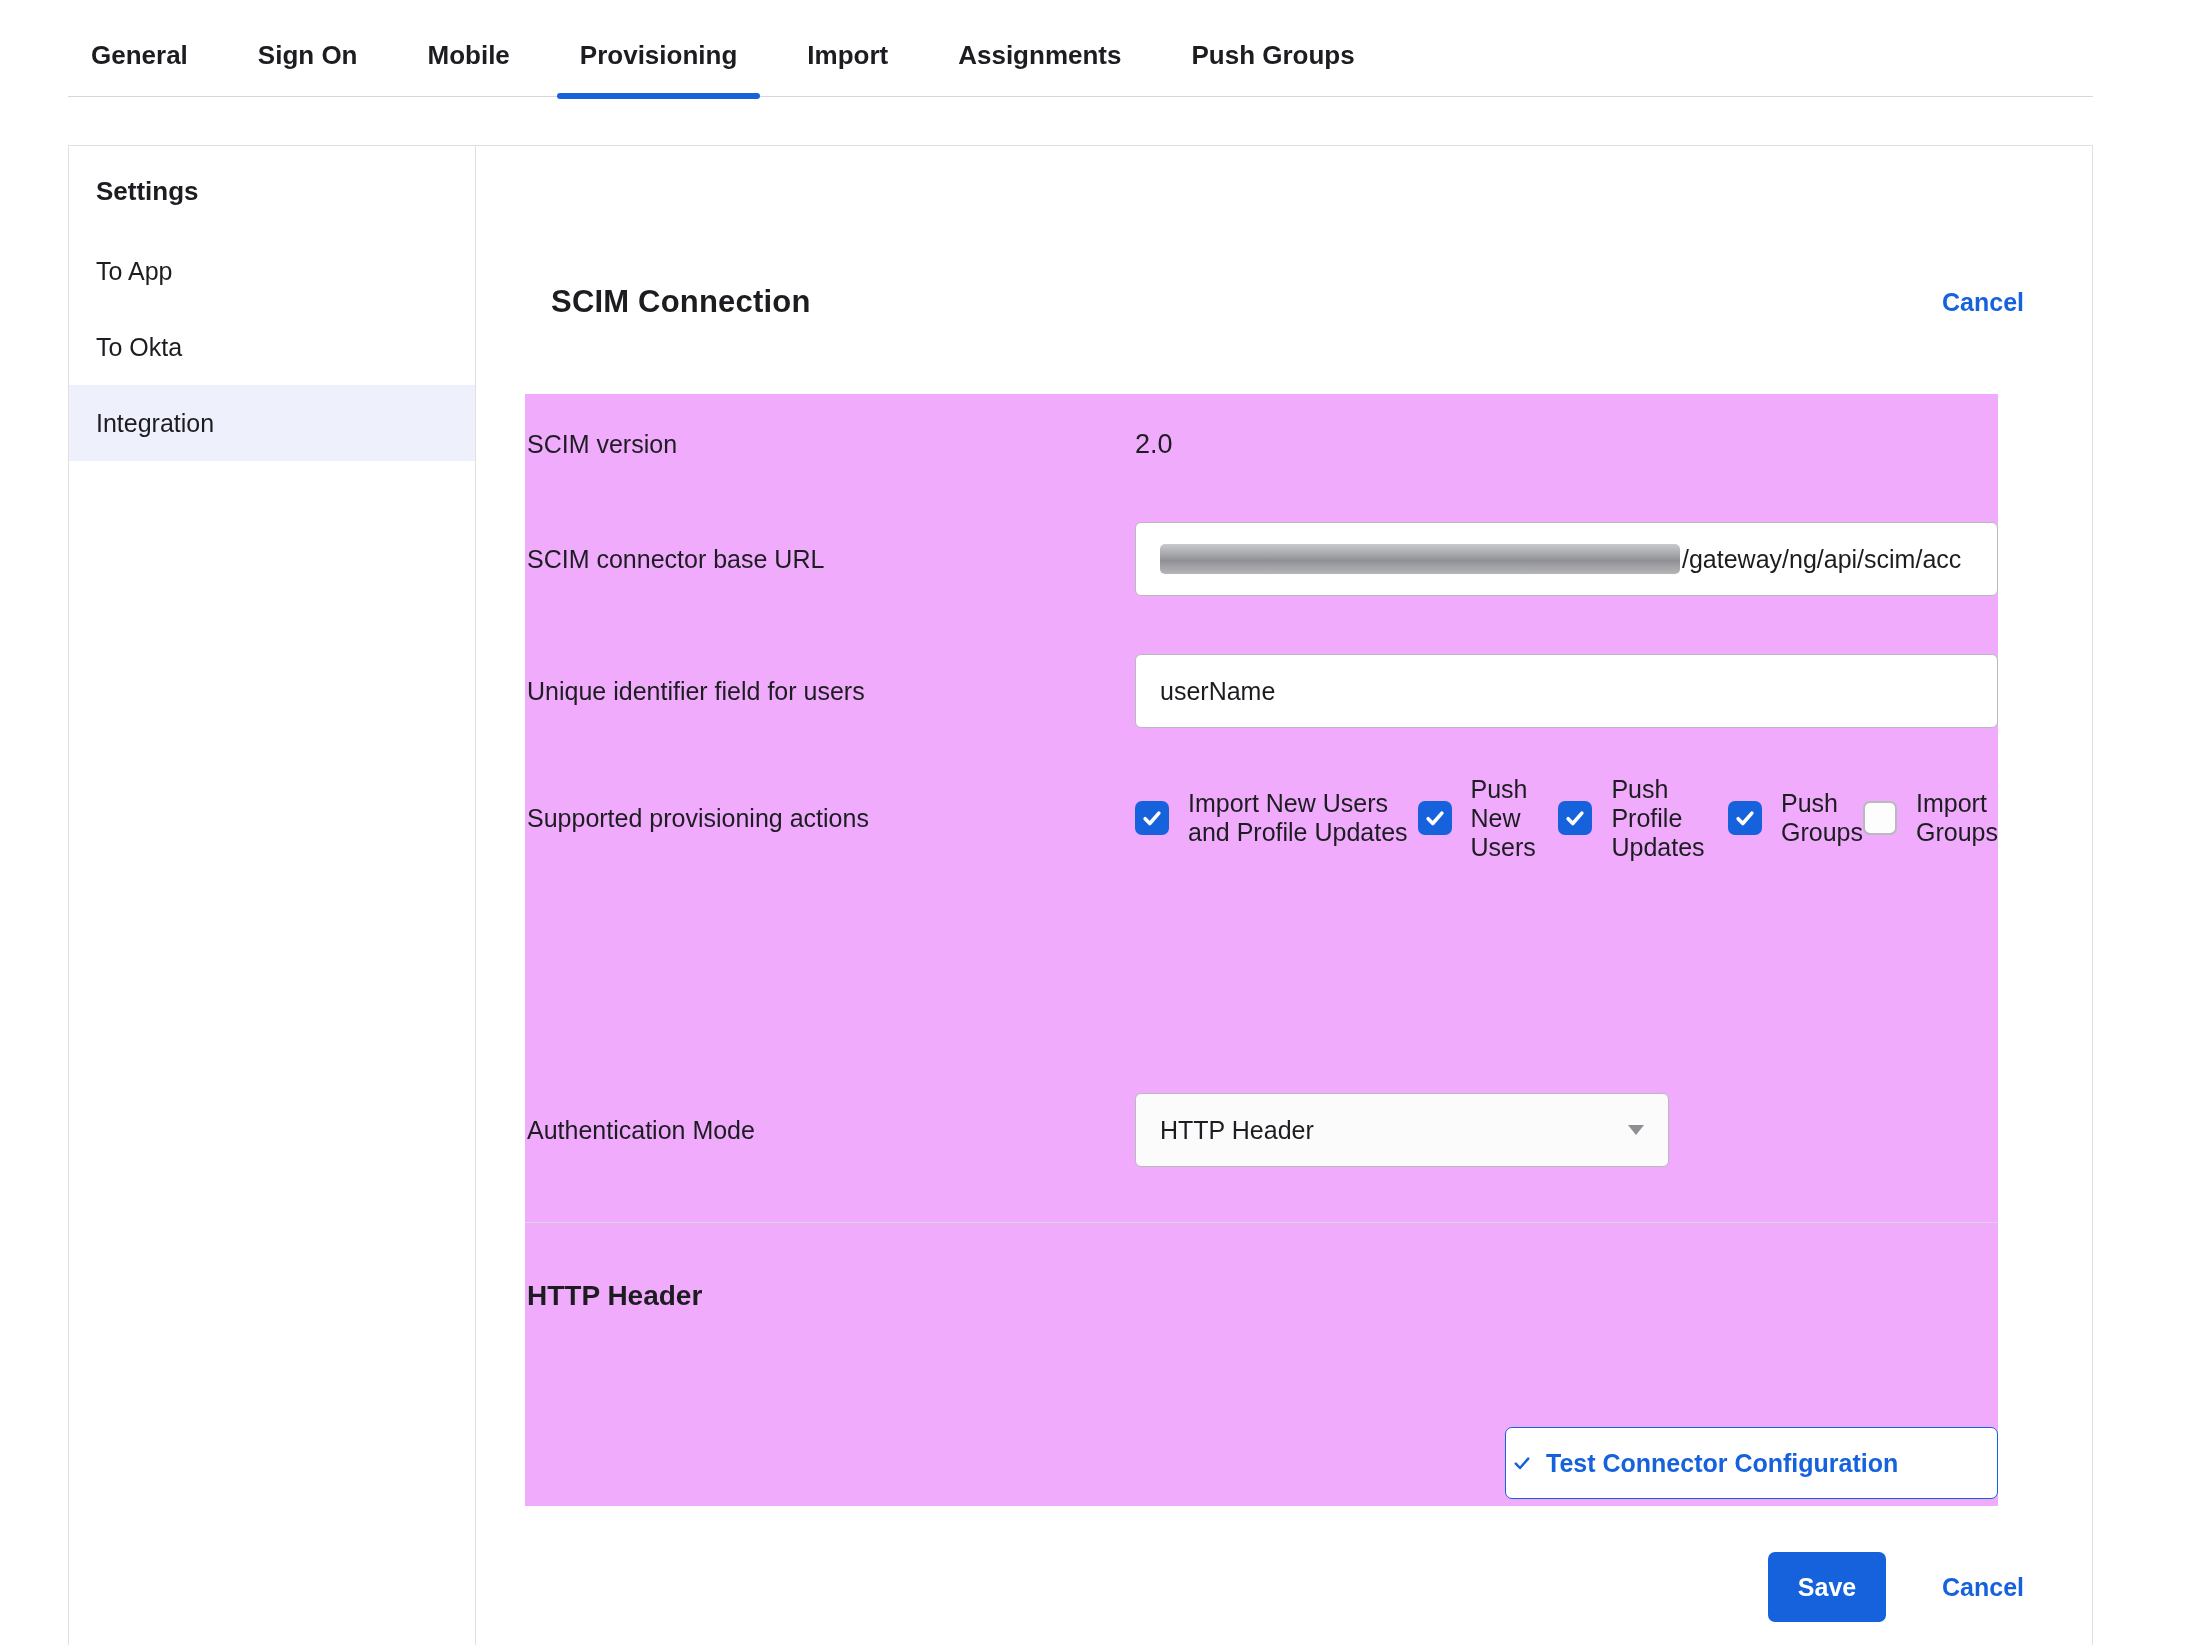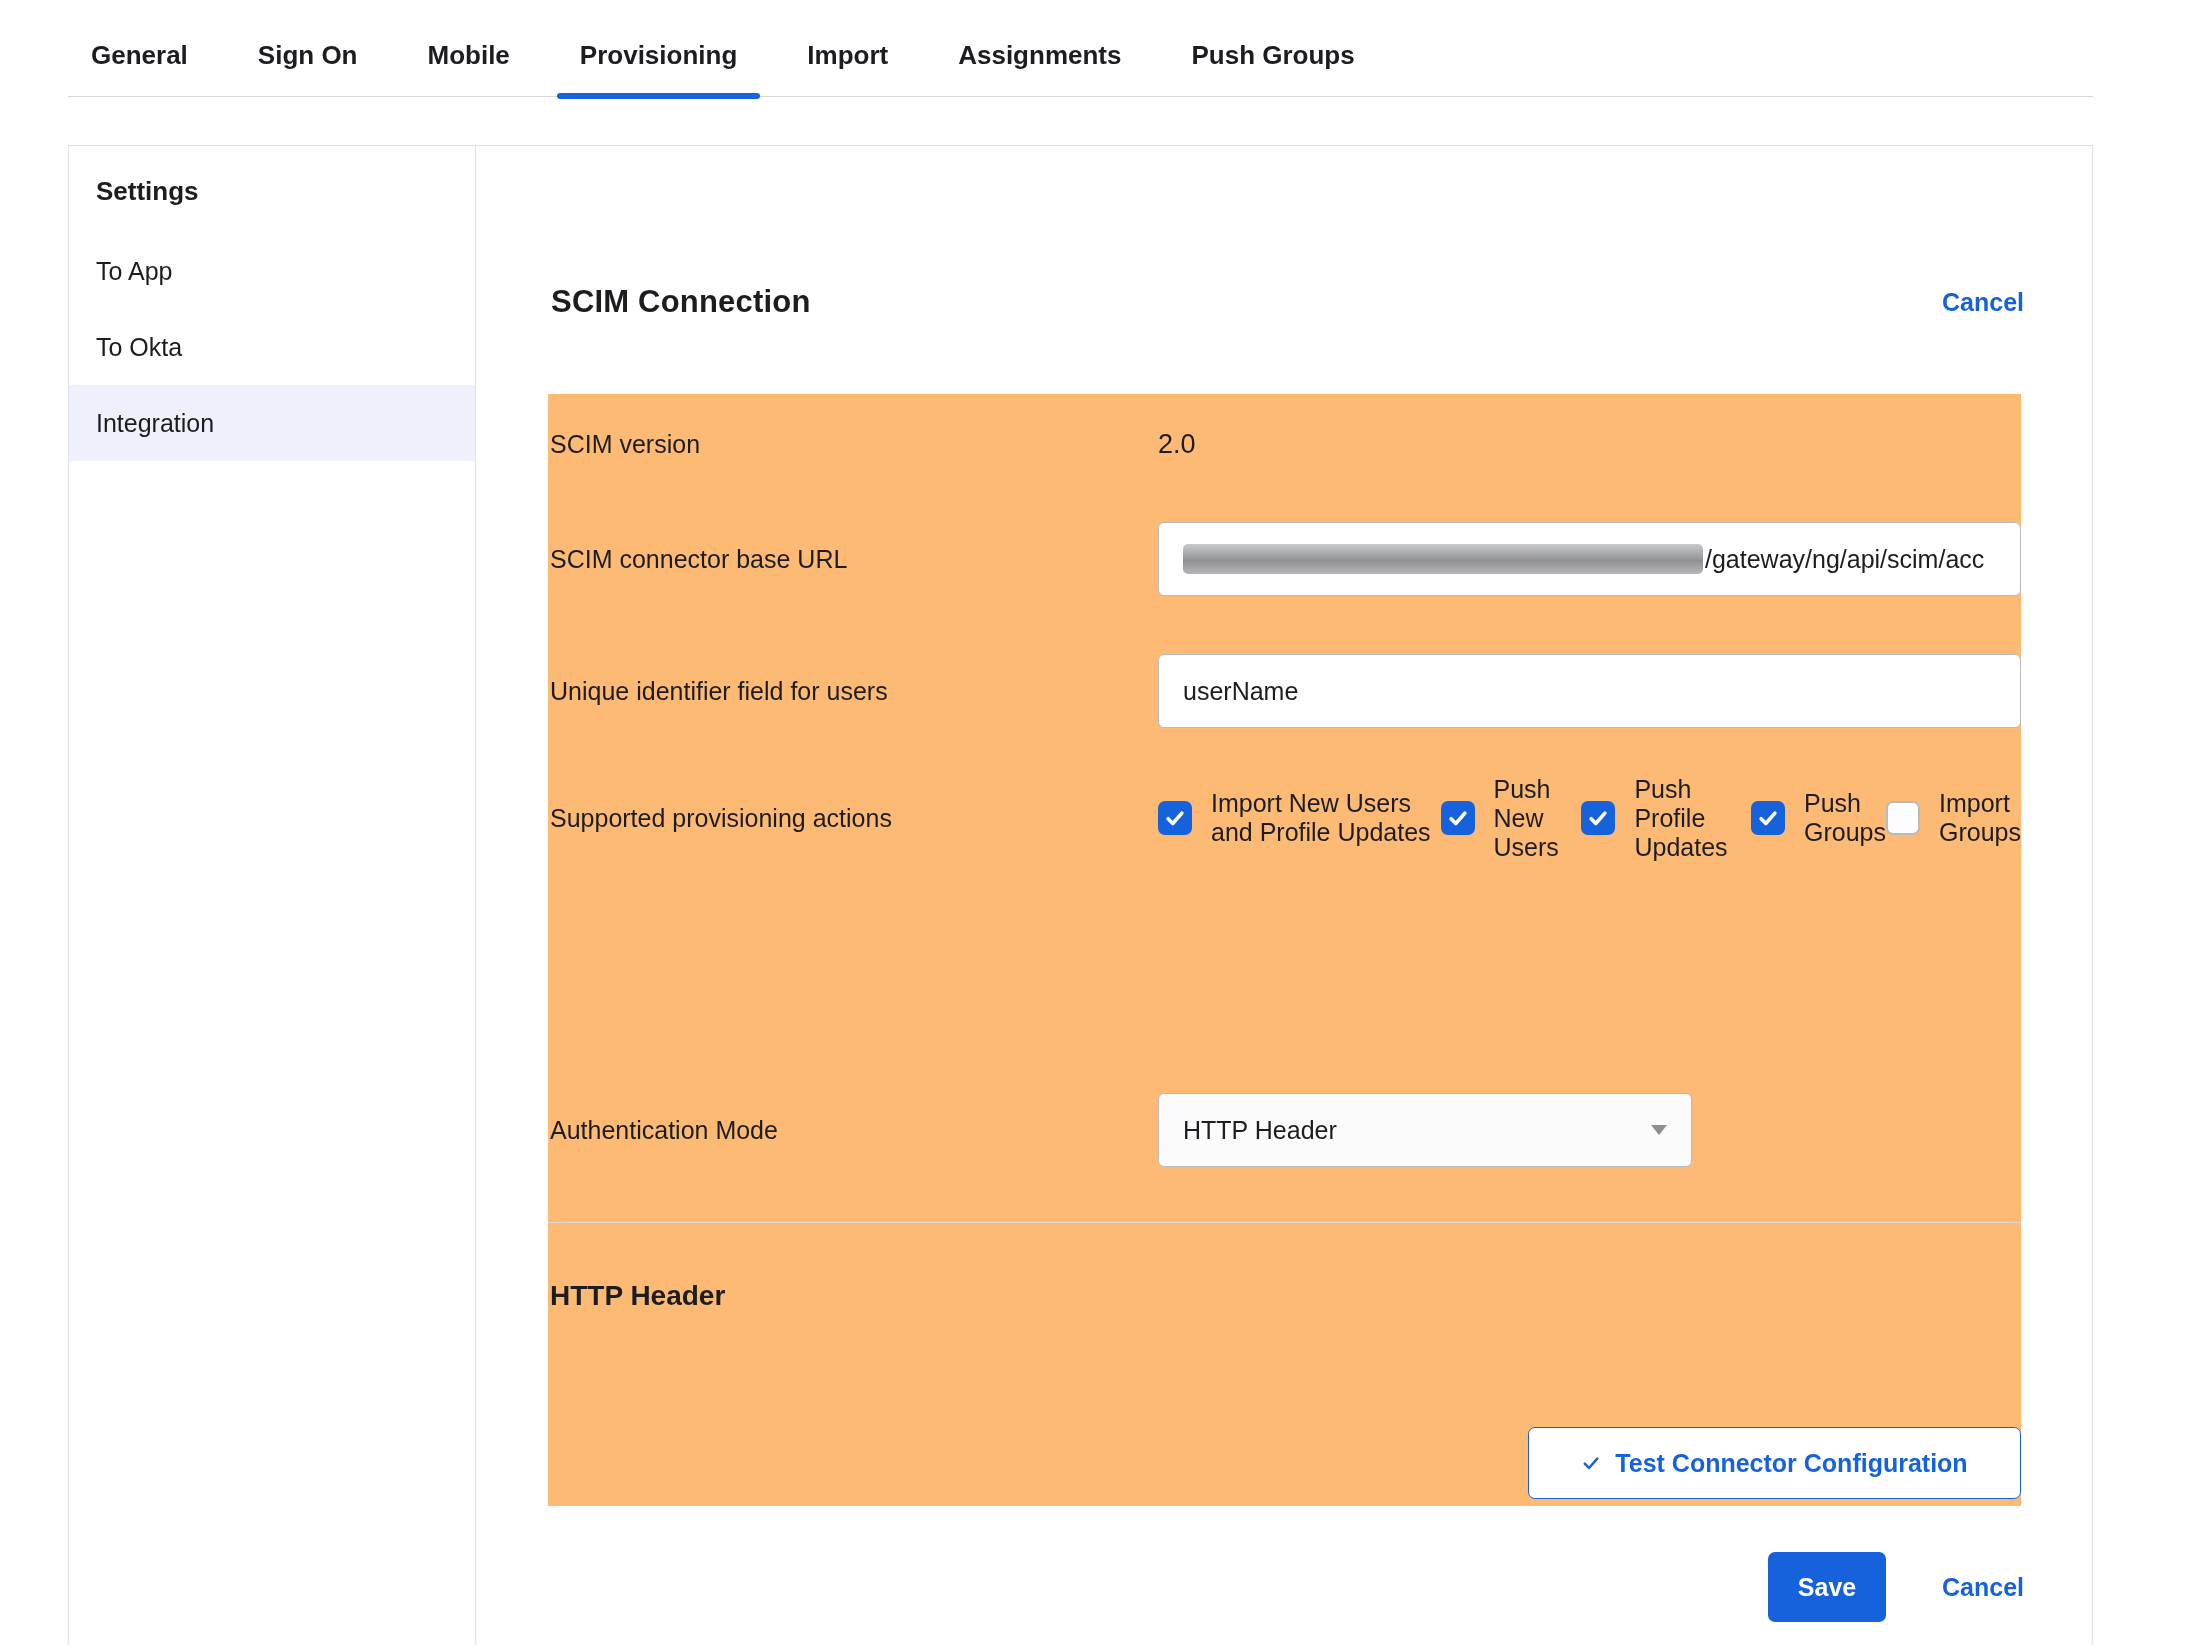--- a/index.html
+++ b/index.html
@@ -19,21 +19,21 @@
   
   .sidebar { position:absolute; top:0; left:0; bottom:0; width:407px; border-right:1px solid #e0e0e4; padding-top:30px; background:#fff; }
   .sidebar-title { margin:0 0 26px 27px; font-size:26px; font-weight:700; }
   .side-item { height:76px; display:flex; align-items:center; padding-left:27px; font-size:25px; cursor:pointer; }
   .side-item.selected { background:#eef1fb; }
   
   .content-header { position:absolute; left:482px; top:138px; width:1473px; display:flex; justify-content:space-between; align-items:center; }
   .page-title { margin:0; font-size:31px; font-weight:700; letter-spacing:0.2px; }
   .link { color:#1662dd; font-weight:700; font-size:25px; cursor:pointer; text-decoration:none; }
   
-  .form-panel { position:absolute; left:479px; top:248px; width:1473px; height:1112px; background:#fdba74; }
+  .form-panel { position:absolute; left:456px; top:248px; width:1473px; height:1112px; background:#f0abfc; }
   .row { position:absolute; left:0; width:100%; display:flex; align-items:center; }
   .label { flex:0 0 610px; font-size:25px; padding-left:2px; padding-right:30px; }
   .value { font-size:27px; }
   .row-version { top:30px; height:40px; }
   .row-url { top:128px; }
   .row-uid { top:260px; }
   .input { flex:1; height:74px; background:#fff; border:1px solid #b9b9be; border-radius:6px; display:flex; align-items:center; padding:0 24px; font-size:25px; overflow:hidden; white-space:nowrap; }
   .redaction-bar { flex:0 0 520px; height:30px; border-radius:5px; margin-right:2px;
     background:linear-gradient(180deg,#cacacd 0%, #a3a4a8 38%, #8f9094 55%, #b6b6b9 100%); }
   
@@ -52,21 +52,21 @@
     border-left:8px solid transparent; border-right:8px solid transparent; border-top:10px solid #8e8e93; }
   .divider { position:absolute; top:828px; left:0; width:100%; height:1px; background:#d8d8dc; }
   .section-heading { position:absolute; top:886px; left:2px; margin:0; font-size:28px; font-weight:700; }
   
   .row-authorization { top:979px; }
   .auth-group { flex:1; height:74px; display:flex; border:1px solid #b9b9be; border-radius:6px; background:#fff; overflow:hidden; }
   .auth-prefix { flex:0 0 138px; background:#f7f7f8; border-right:1px solid #b9b9be; display:flex; align-items:center; padding-left:24px; font-size:25px; color:#6e6e78; }
   .auth-value { display:flex; align-items:center; padding-left:26px; font-size:20px; letter-spacing:4px; color:#26262b; }
   
   .test-btn { position:absolute; top:1033px; right:0; width:493px; height:72px; background:#fff; border:1px solid #1662dd; border-radius:7px;
-    display:flex; align-items:center; justify-content:center; gap:14px; color:#1662dd; font-weight:700; font-size:25px; cursor:pointer; font-family:inherit; }
+    display:flex; align-items:center; gap:14px; color:#1662dd; font-weight:700; font-size:25px; cursor:pointer; font-family:inherit; }
   
   .actions { position:absolute; left:482px; top:1406px; width:1473px; display:flex; justify-content:flex-end; align-items:center; gap:56px; }
   .save-btn { width:118px; height:70px; background:#1662dd; color:#fff; border:none; border-radius:7px; font-size:25px; font-weight:700; cursor:pointer; font-family:inherit; }
 </style>
 </head>
 <body>
 
 <nav class="tabbar">
   <div class="tabs">
     <div class="tab">General</div>

